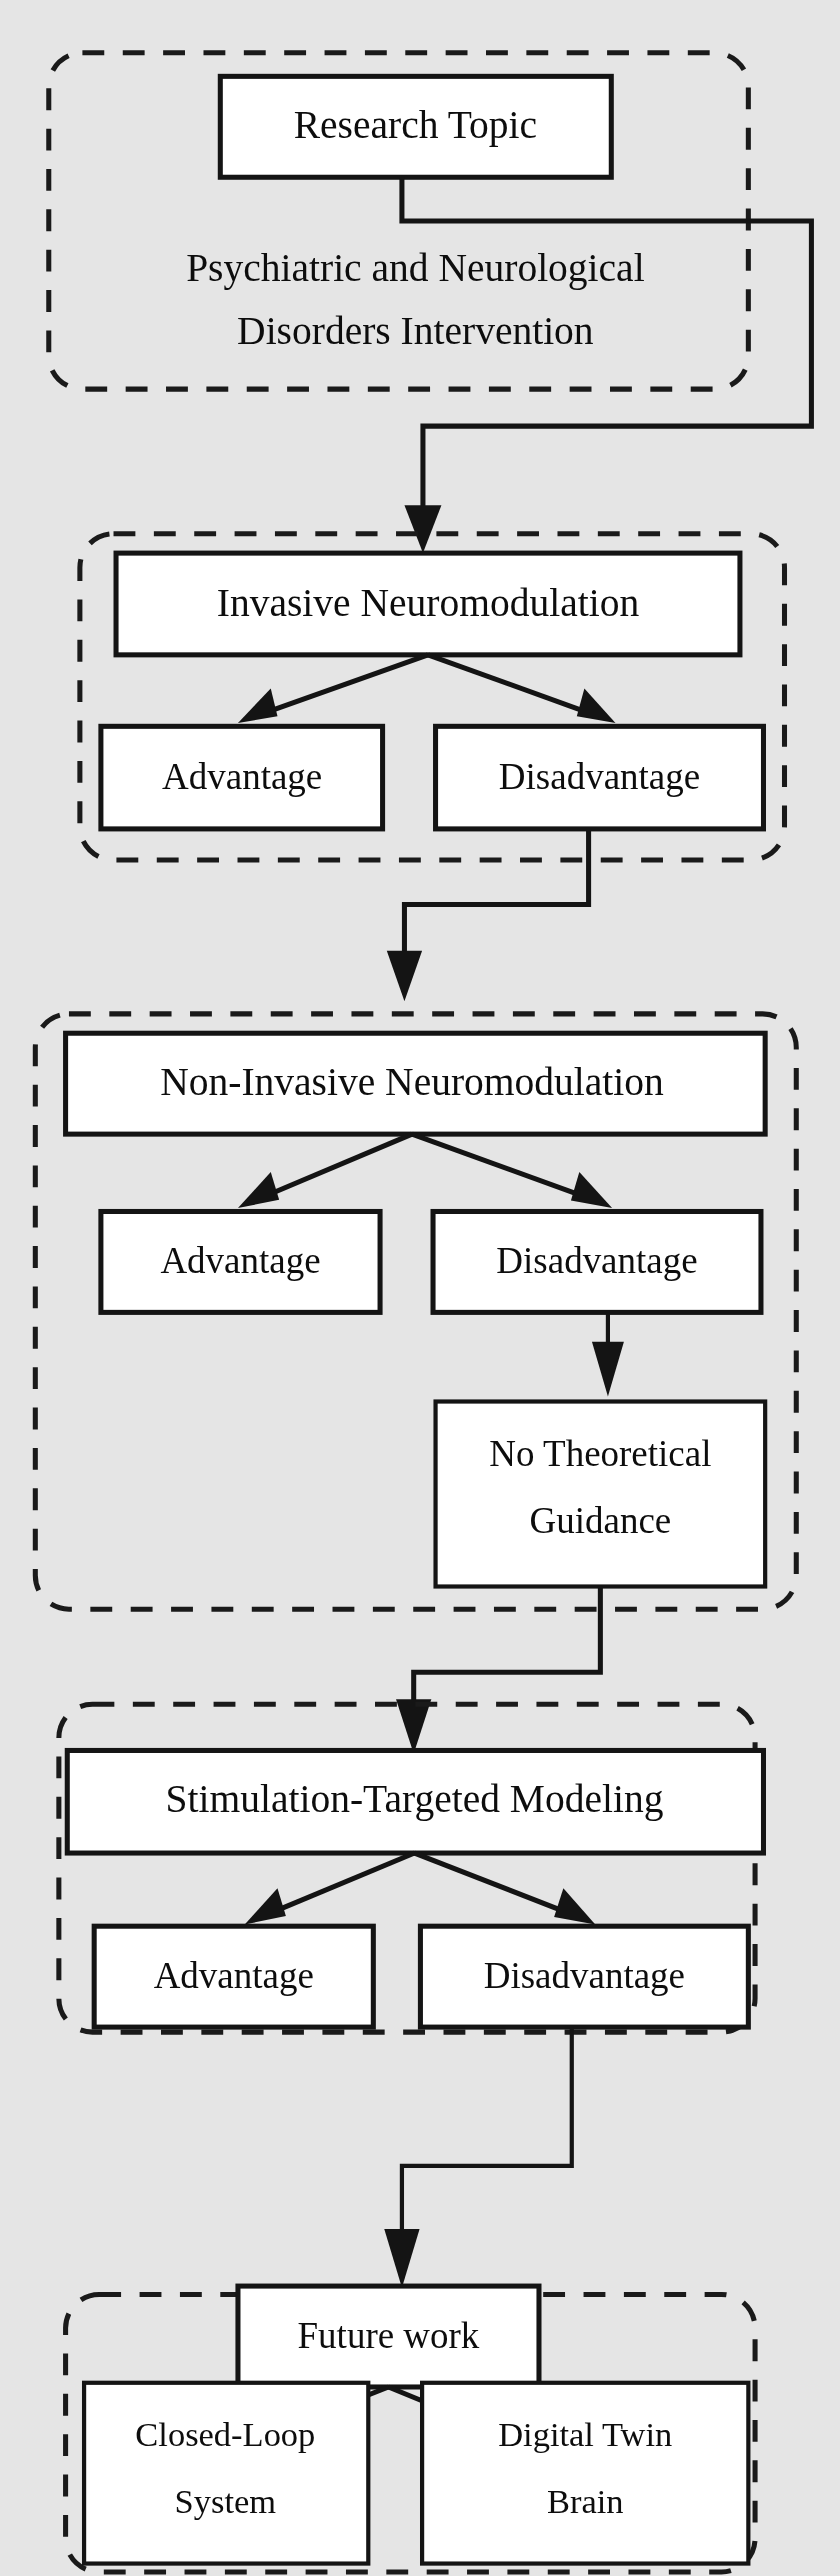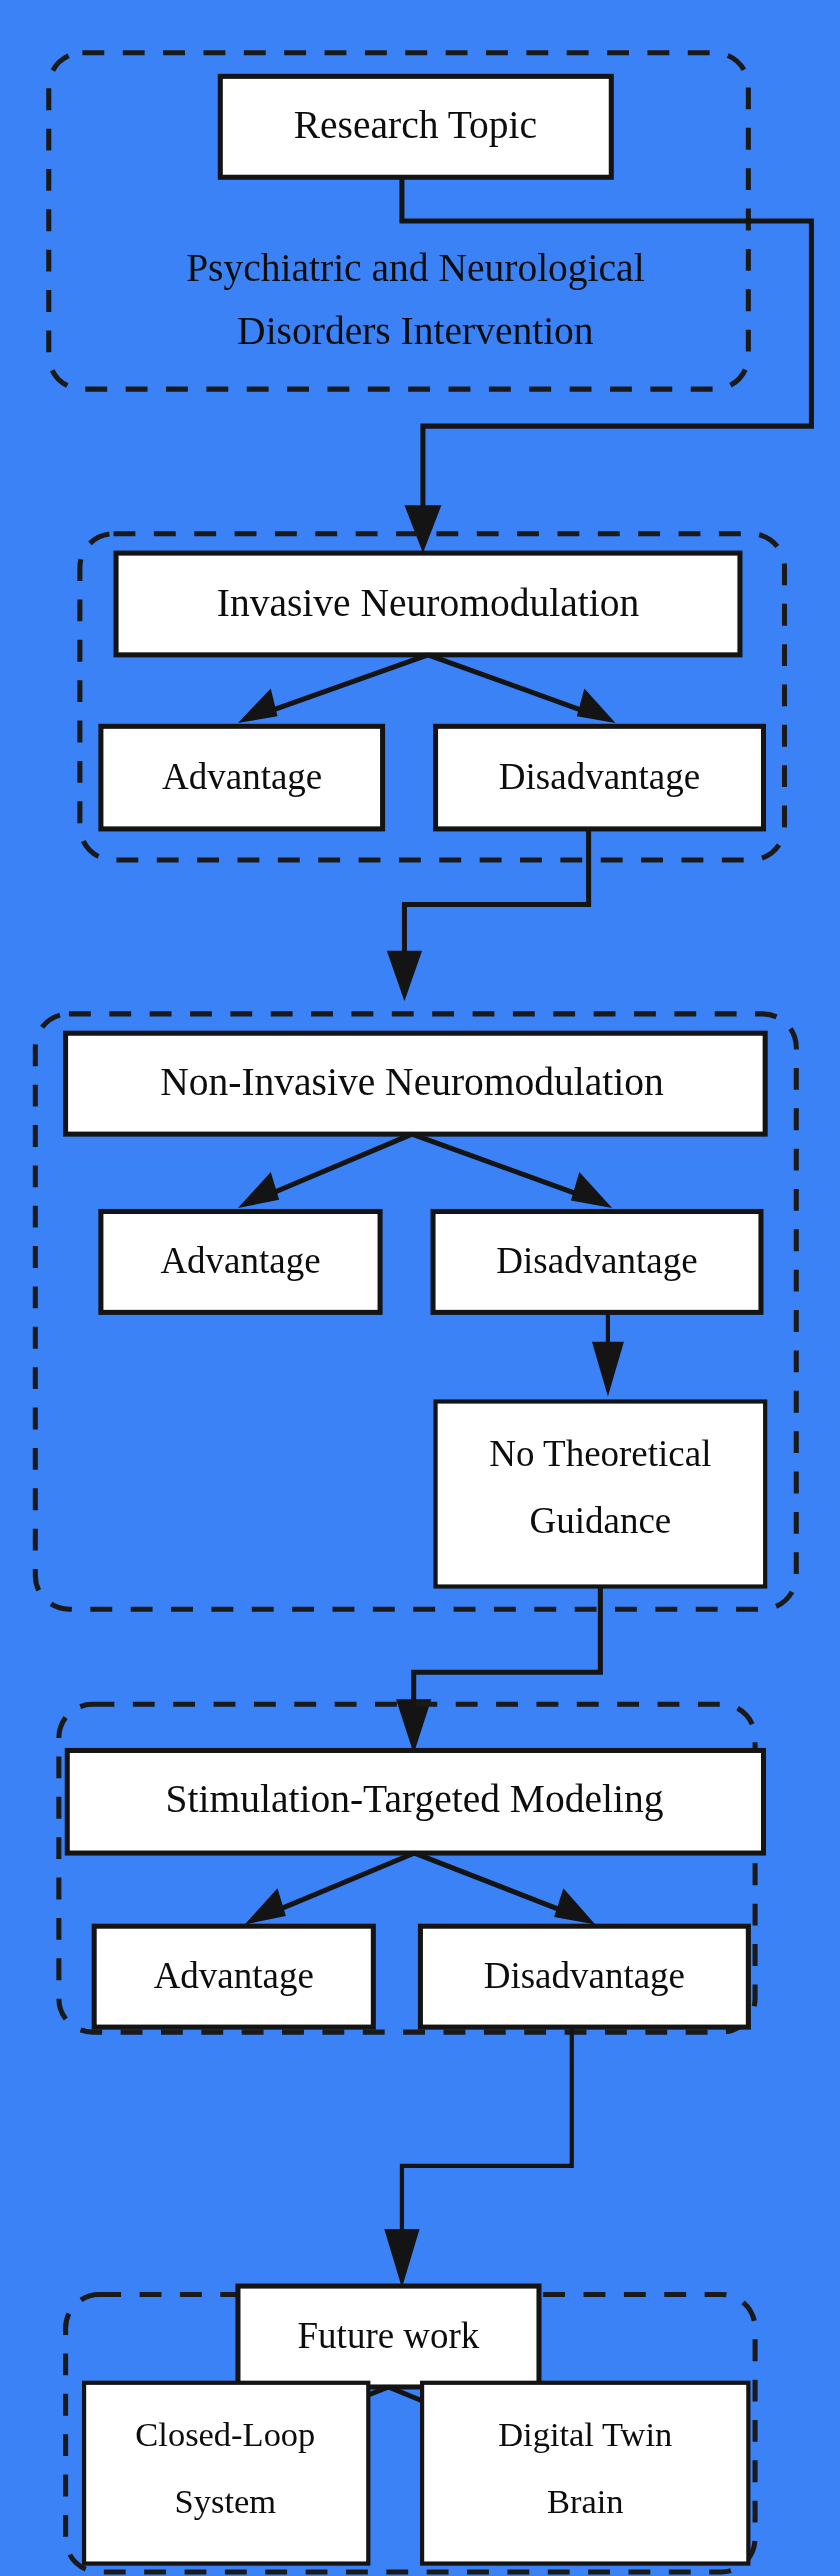--- a/index.html
+++ b/index.html
@@ -8,21 +8,21 @@
     padding: 0;
     background: #ffffff;
   }
   body {
     font-family: "Liberation Serif", "DejaVu Serif", serif;
   }
   #diagram-root {
     position: relative;
     width: 840px;
     height: 2576px;
-    background: #3b82f6;
+    background: #e5e5e5;
     overflow: hidden;
   }
   svg.flow {
     position: absolute;
     top: 0;
     left: 0;
     width: 840px;
     height: 2576px;
     display: block;
   }

